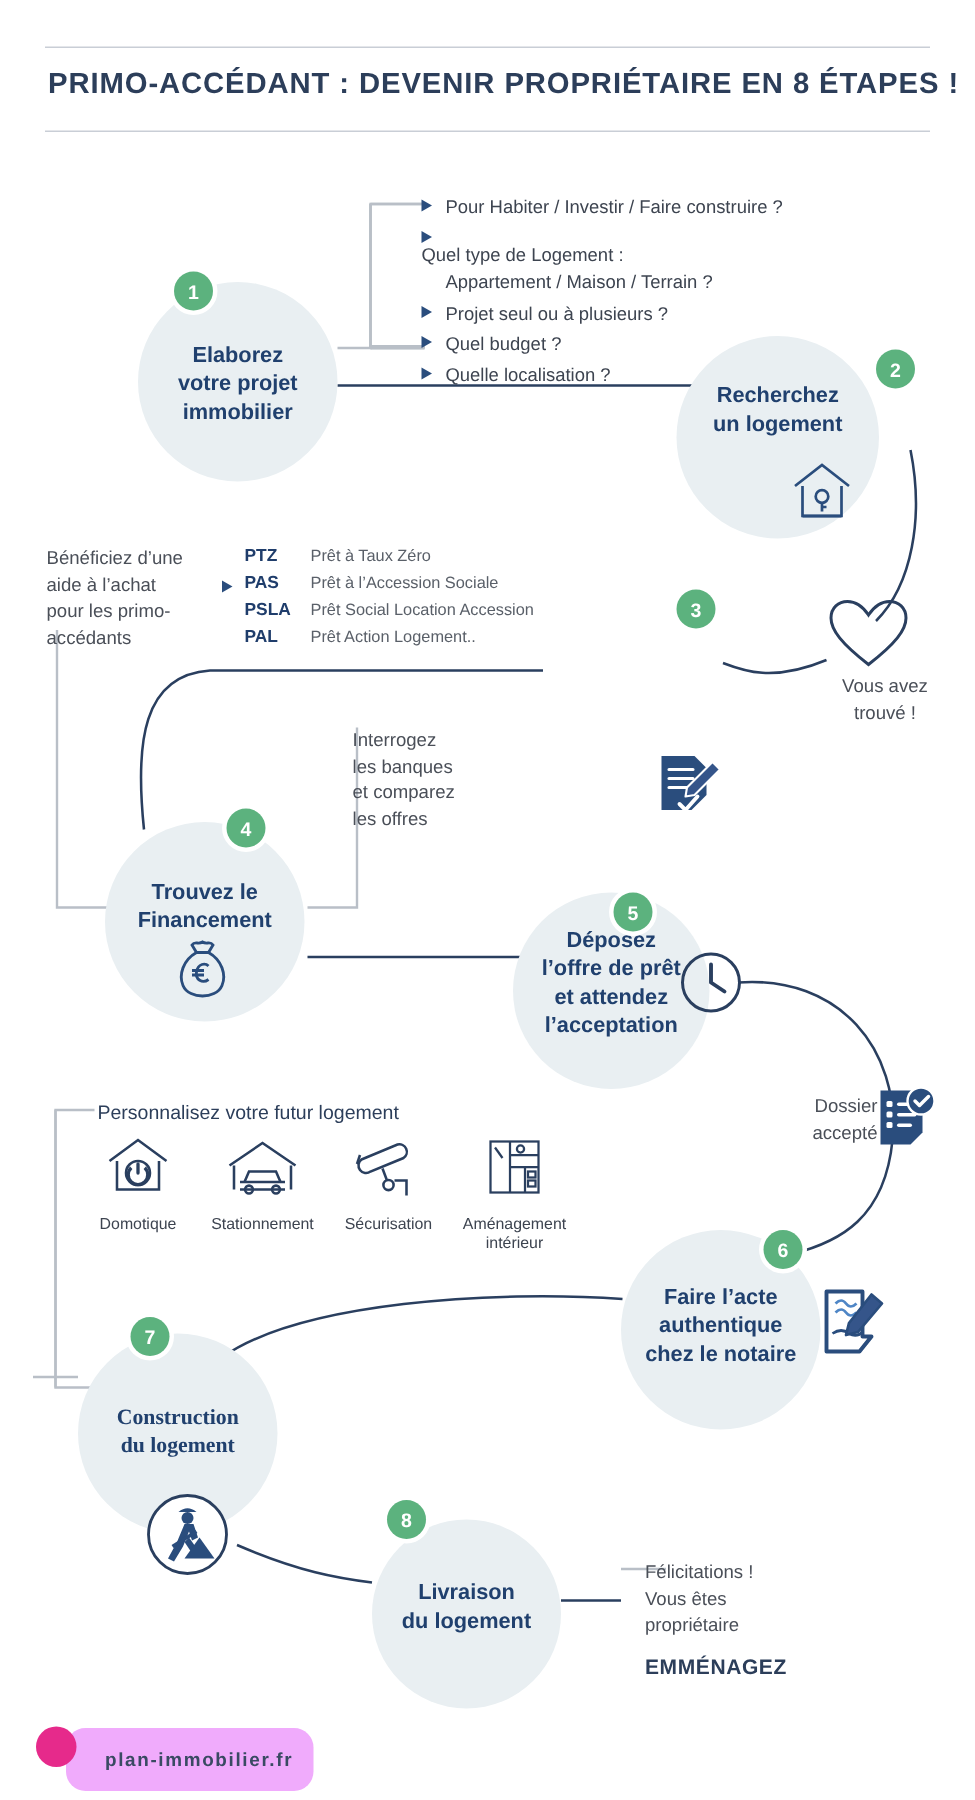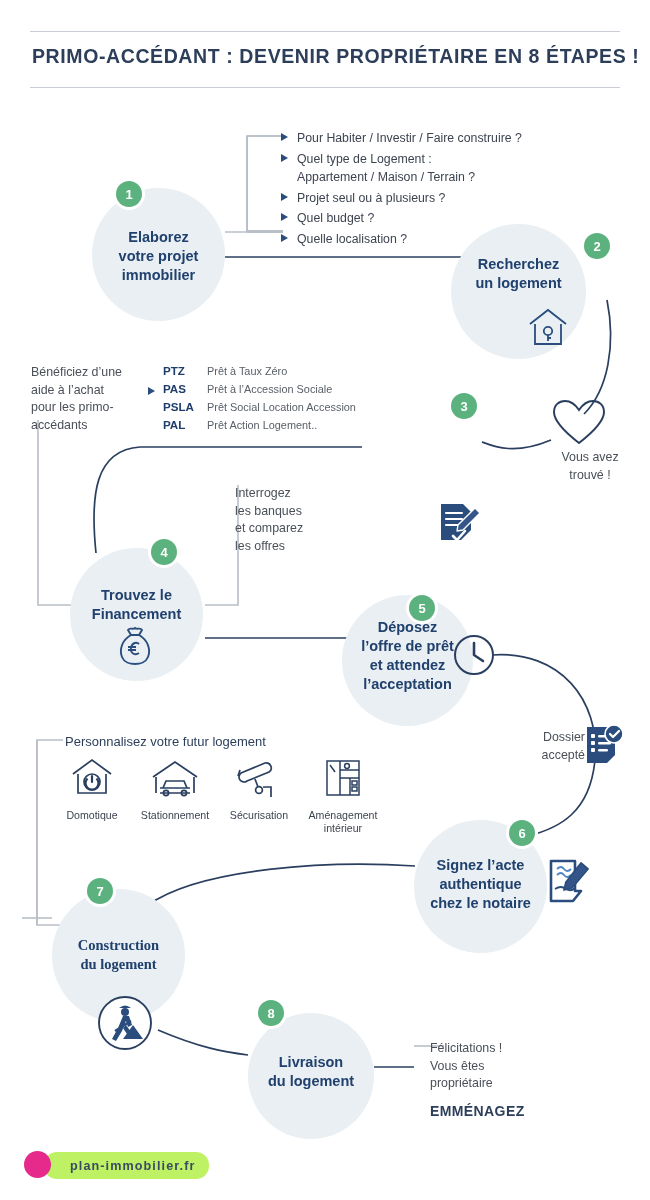--- a/index.html
+++ b/index.html
@@ -57,22 +57,22 @@
   .loan{position:absolute;}
   .loan .lrow{display:flex;margin-bottom:5px;align-items:baseline;}
   .loan .abbr{width:44px;color:#1f3d6b;font-weight:bold;font-size:11.6px;}
   .loan .full{color:#5a6069;font-size:10.9px;}
   
   .feat{position:absolute;text-align:center;width:90px;}
   .feat .cap{margin-top:6px;color:#3d4450;font-size:10.6px;line-height:13px;}
   
   #footer-pill{
     position:absolute;left:44px;top:1152px;
-    height:27px;padding:0 14px 0 26px;border-radius:13px;
-    background:#bef264;display:flex;align-items:center;
+    height:42px;padding:0 14px 0 26px;border-radius:13px;
+    background:#f0abfc;display:flex;align-items:center;
     color:#3a4a63;font-size:12.6px;font-weight:bold;letter-spacing:1.1px;
   }
   #footer-dot{
     position:absolute;left:24px;top:1151px;
     width:27px;height:27px;border-radius:50%;background:#e62a8b;
   }
   .emphasis{font-weight:bold;color:#2c3e5a;font-size:14px;letter-spacing:.4px;}
 </style>
 </head>
 <body>
@@ -138,21 +138,21 @@
       <span>immobilier</span>
     </div>
   </div>
   <div class="badge" style="left:116px;top:181px;">1</div>
 
   <div class="bullets" style="left:281px;top:130px;width:290px;">
     <div class="row">
       <span class="tri"></span>
       <span>Pour Habiter / Investir / Faire construire ?</span>
     </div>
-    <div class="row" style="margin-bottom:2px;">
+    <div class="row" style="margin-bottom:2px;flex-direction:column;">
       <span class="tri"></span>
       <span>Quel type de Logement :</span>
     </div>
     <div class="row" style="padding-left:16px;">
       <span>Appartement / Maison / Terrain ?</span>
     </div>
     <div class="row">
       <span class="tri"></span>
       <span> Projet seul ou à plusieurs ?</span>
     </div>
@@ -272,21 +272,21 @@
       <rect x="17" y="12" width="13" height="2.4" rx="1.2"></rect>
       <rect x="17" y="19" width="13" height="2.4" rx="1.2"></rect>
       <rect x="17" y="26" width="10" height="2.4" rx="1.2"></rect>
     </g>
     <circle cx="33" cy="11" r="9" fill="#2a4d7d" stroke="#ffffff" stroke-width="1.6"></circle>
     <path d="M29,11 l3,3 l6,-6" fill="none" stroke="#ffffff" stroke-width="2.3" stroke-linecap="round" stroke-linejoin="round"></path>
   </svg>
 
   <div class="step" style="left:414px;top:820px;width:133px;height:133px;">
     <div class="step-label" style="top:36px;">
-      <span>Signez l’acte</span><br>
+      <span>Faire l’acte</span><br>
       <span>authentique</span><br>
       <span>chez le notaire</span>
     </div>
   </div>
   <div class="badge" style="left:509px;top:820px;">6</div>
   <svg style="position:absolute;left:543px;top:855px;width:52px;height:52px;" viewBox="0 0 52 52" fill="none">
     <path d="M8,6 h24 v30 h6 l-8,10 h-22 z" fill="#ffffff" stroke="#2a4d7d" stroke-width="2.6" stroke-linejoin="round"></path>
     <path d="M14,14 q4,-4 7,0 q3,4 7,0 M14,20 q4,-4 7,0 q3,4 7,0" stroke="#4f86c6" stroke-width="1.8"></path>
     <path d="M12,34 q6,-4 11,0 q5,3 9,-1" stroke="#2a4d7d" stroke-width="1.8"></path>
     <path d="M38,8 l7,6 l-16,19 l-8,2 l2,-8 z" fill="#35558a" stroke="#2a4d7d" stroke-width="1.8" stroke-linejoin="round"></path>

